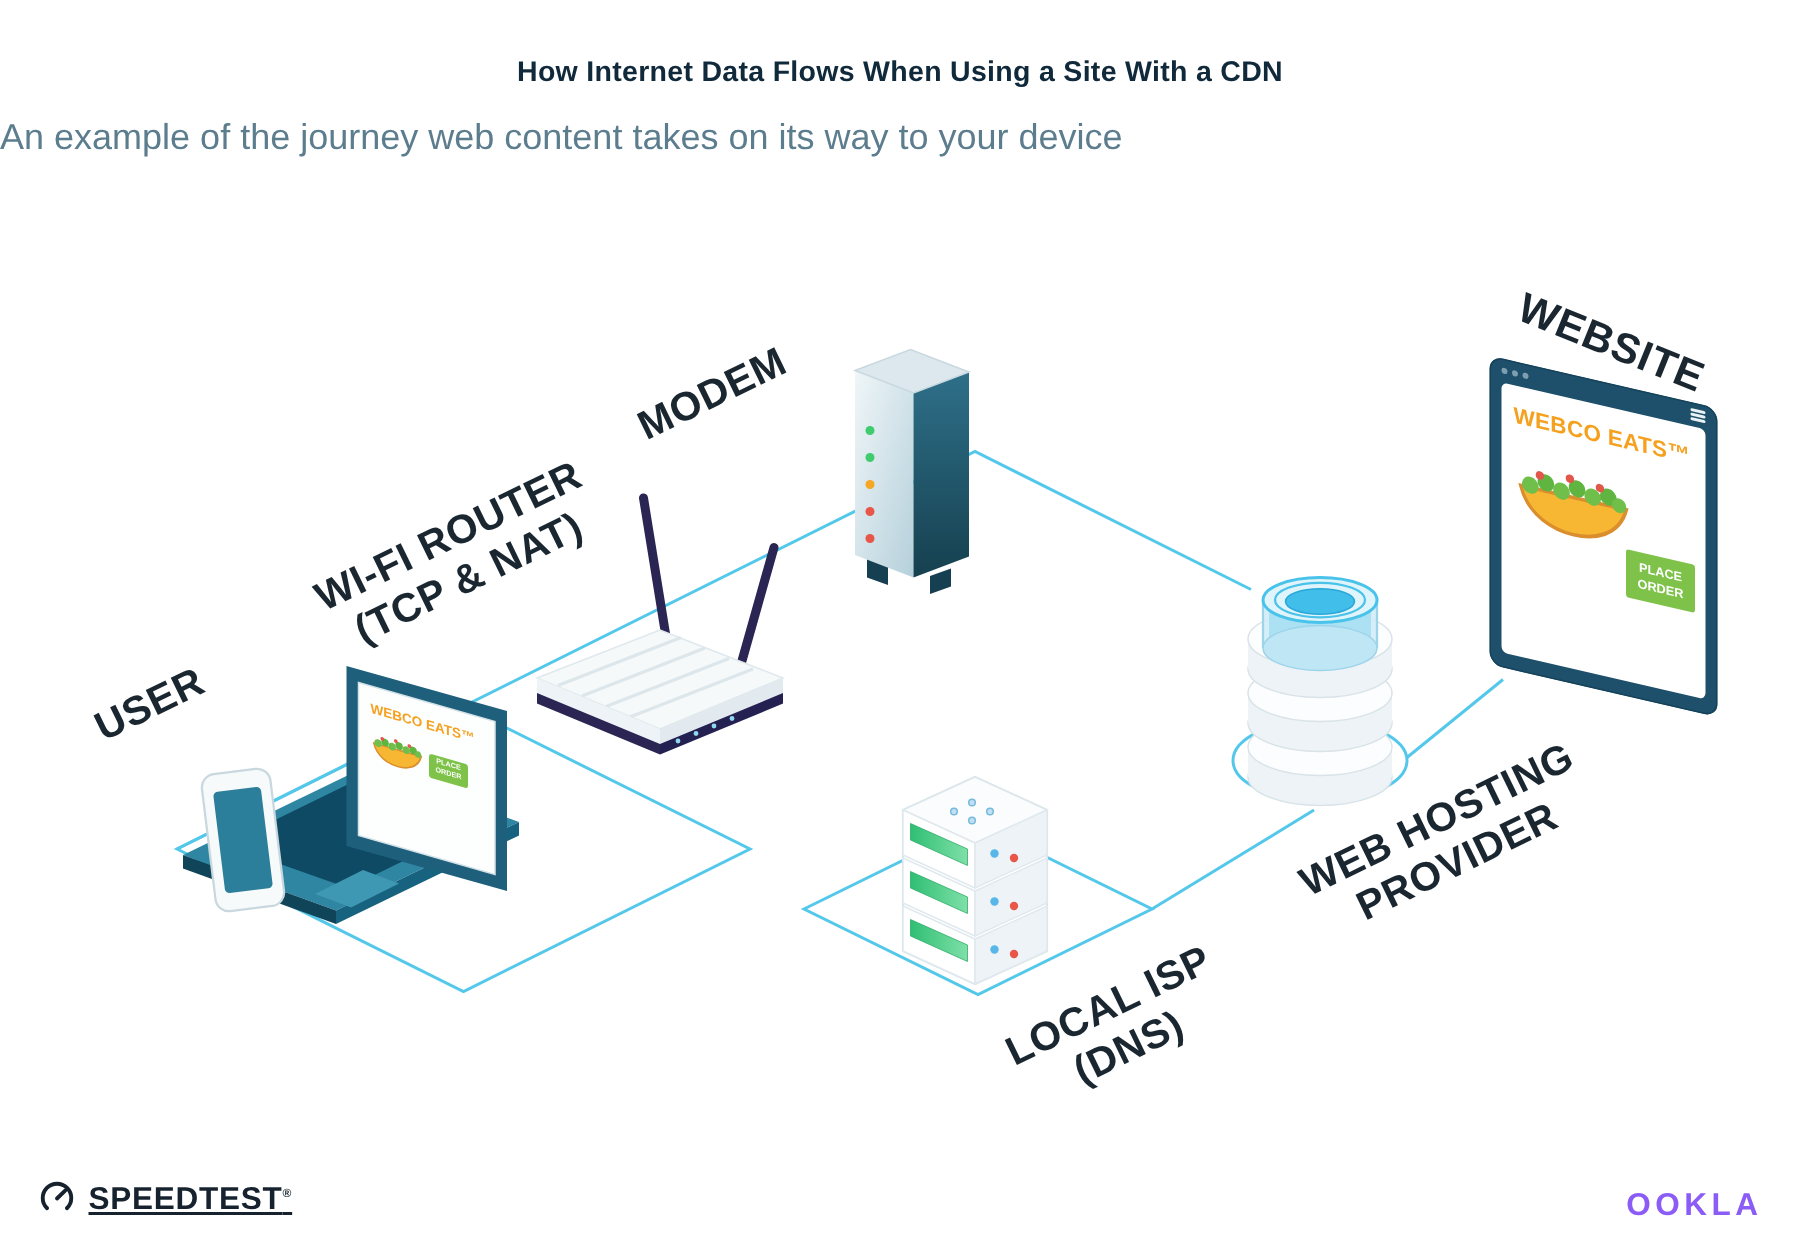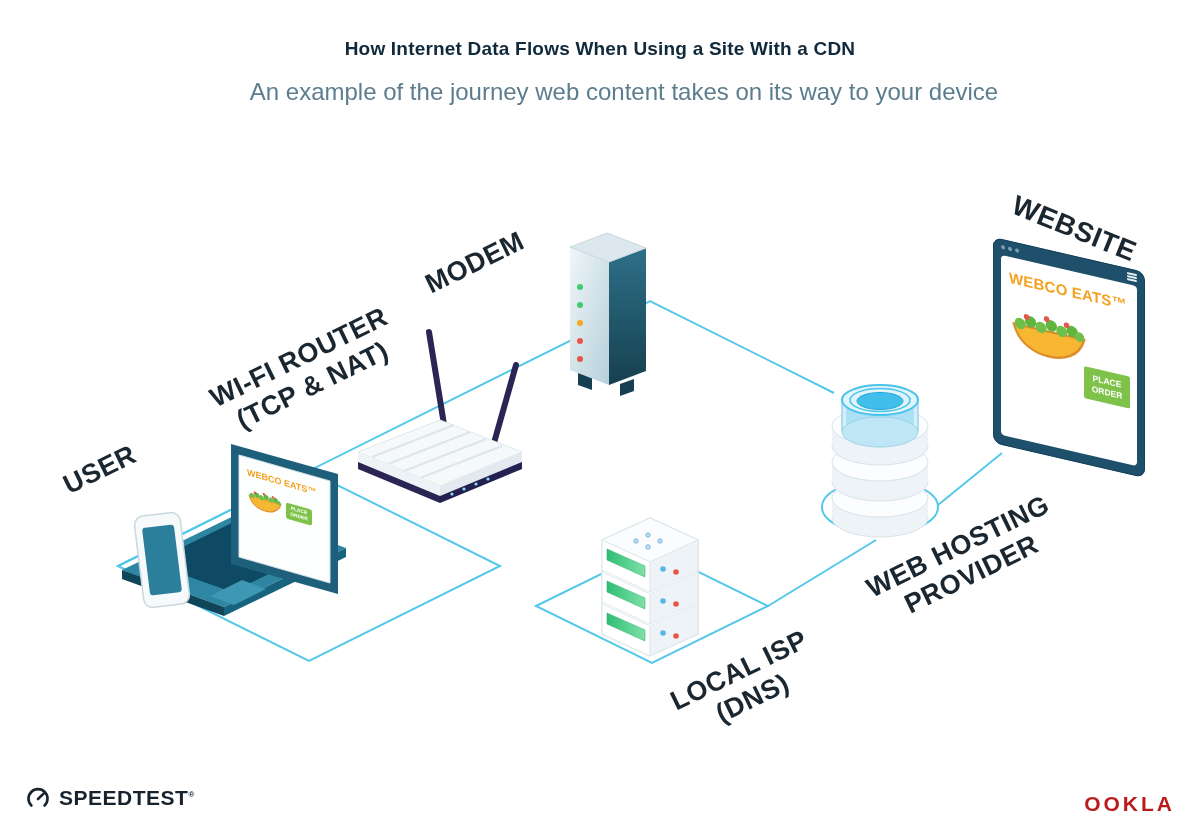--- a/index.html
+++ b/index.html
@@ -3,22 +3,22 @@
 <meta charset="utf-8">
 <title>CDN Data Flow</title>
 <style>
   * { margin:0; padding:0; box-sizing:border-box; }
   html,body { width:1200px; height:836px; background:#ffffff;
     font-family:"Liberation Sans","DejaVu Sans",sans-serif; }
   .canvas { position:relative; width:1200px; height:836px; background:#fff; overflow:hidden; }
 
   .title { position:absolute; top:38px; left:0; width:100%; text-align:center;
     font-size:19px; font-weight:bold; color:#10293B; letter-spacing:0.2px; }
-  .subtitle { position:absolute; top:78px; left:0; width:100%; text-align:center;
-    font-size:24px; font-weight:400; color:#5C7D8E;padding-left:48px; }
+  .subtitle { position:absolute; top:78px; left:0; width:100%; 
+    font-size:24px; font-weight:400; color:#5C7D8E; }
 
   svg.art { position:absolute; left:0; top:0; width:1200px; height:836px; }
 
   .lbl { position:absolute; font-weight:bold; color:#1A2730; font-size:27px;
     letter-spacing:0.5px; white-space:nowrap; text-align:center; line-height:1.16;
     transform:translate(-50%,-50%) rotate(-26deg); }
   .lbl.website { transform:translate(-50%,-50%) rotate(22deg); font-size:28px; }
 
   
   .laptop-screen { position:absolute; left:243px; top:461px; width:86px; height:95px;
@@ -41,26 +41,26 @@
   .browser-content { position:relative; background:#fff; border-radius:4px; height:180px;
     padding:12px 8px 8px 8px; }
   .site-brand { color:#F5A11F; font-weight:bold; font-size:15px; letter-spacing:0.2px;
     white-space:nowrap; }
   .site-taco { width:80px; height:48px; margin-top:16px; display:block; }
   .order-btn { position:absolute; right:7px; top:92px; background:#7FC24A; color:#fff;
     font-weight:bold; font-size:8.5px; line-height:1.3; width:46px; text-align:center;
     padding:5px 2px; border-radius:2px; }
 
   
-  .footer-left { position:absolute; left:25px; top:786px; display:flex; align-items:flex-start;
-    gap:8px; color:#16222E; }
+  .footer-left { position:absolute; left:25px; top:786px; display:flex; align-items:flex-end;
+    gap:8px; color:#16222E;text-decoration:underline; }
   .speedtest-text { font-size:21px; font-weight:bold; letter-spacing:0.5px; color:#16222E; }
   .tm { font-size:8px; vertical-align:super; font-weight:bold; }
   .footer-right { position:absolute; right:25px; top:792px; font-size:21px; font-weight:bold;
-    letter-spacing:3px; color:#b91c1c; }
+    letter-spacing:3px; color:#8b5cf6; }
 </style>
 </head>
 <body>
 
 <div class="canvas">
 
   <h1 class="title">How Internet Data Flows When Using a Site With a CDN</h1>
   <p class="subtitle">An example of the journey web content takes on its way to your device</p>
 
   <svg class="art" viewBox="0 0 1200 836">

